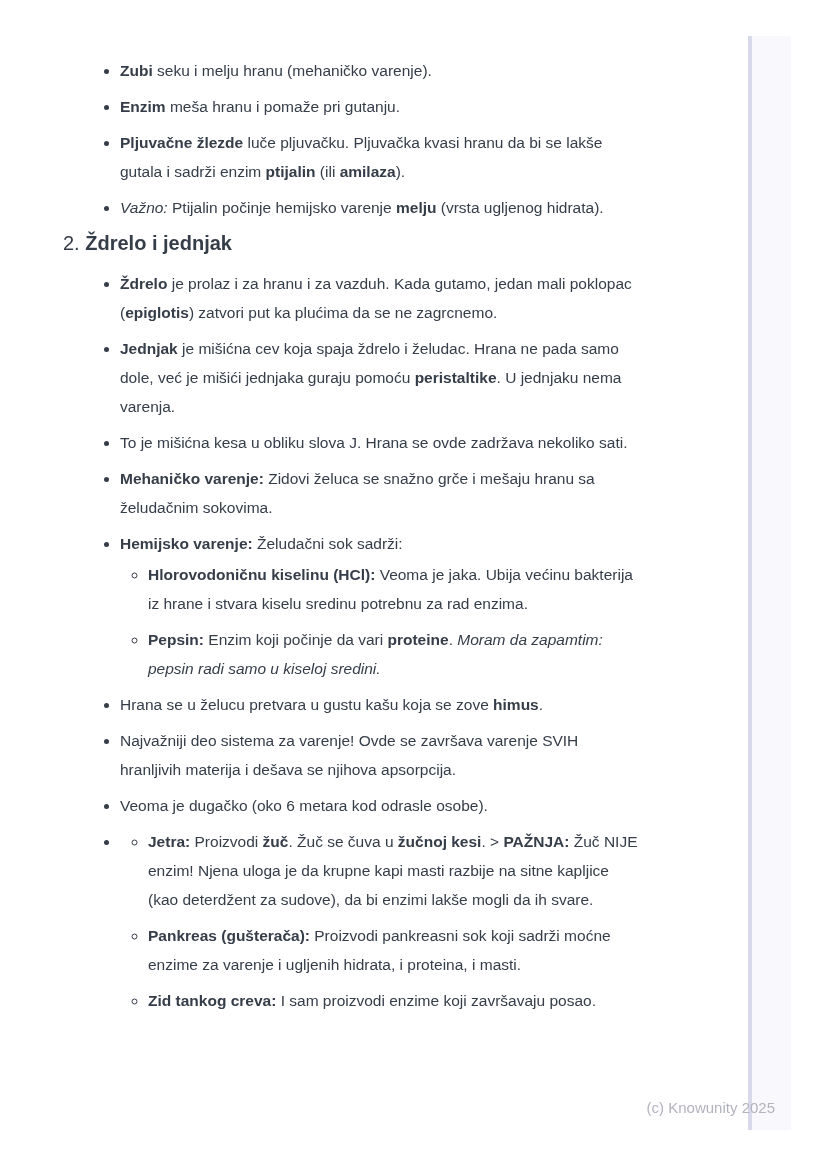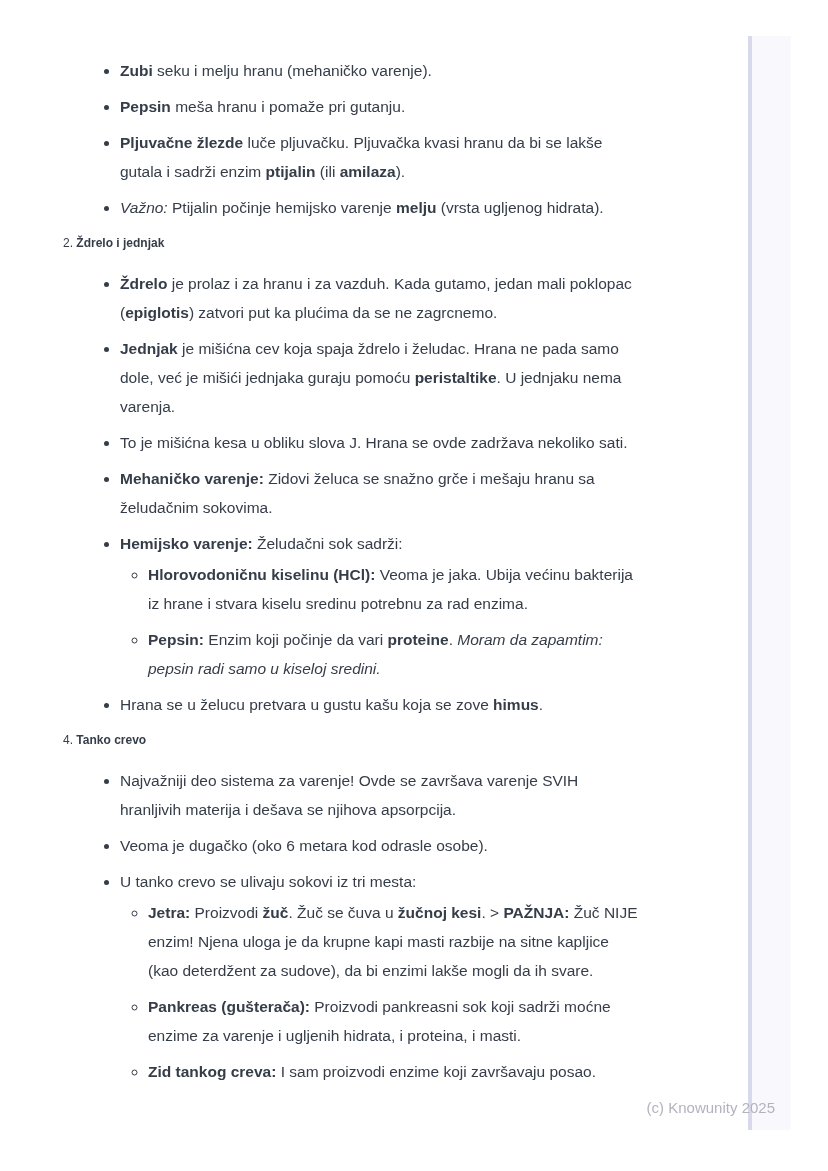--- a/index.html
+++ b/index.html
@@ -10,63 +10,62 @@
   }
   .doc {
     position:absolute; left:63px; top:24px; width:578px;
     font-size:15.5px; line-height:29px;margin-top:32px;
   }
   .doc ul { margin:0; }
   ul.l1 { list-style:disc; padding-left:57px; }
   ul.l2 { list-style:circle; padding-left:28px; margin-top:2px; }
   .doc li { margin-bottom:7px; }
   .doc li::marker { color:#353d49; }
-  .sec-head { font-size:12px; line-height:29px; margin:6px 0 11px 0; }
+  .sec-head { font-size:20px; line-height:29px; margin:6px 0 11px 0; }
   .sec-title { font-weight:700; }
   .doc strong { font-weight:700; }
   .doc em { }
   .scroll-strip {
     position:absolute; left:748px; top:36px; width:43px; height:1094px;
     background:#f8f8fd; border-left:4px solid #d9d9ec; box-sizing:border-box;
   }
   .watermark {
     position:absolute; top:1100px; right:53px; z-index:2;
     font-size:15px; line-height:15px; color:#b3b3bf;
   }
 </style>
 </head>
 <body>
 
 <div class="page">
   <main class="doc">
       <ul class="l1">
         <li><strong>Zubi</strong><span> seku i melju hranu (mehaničko varenje).</span></li>
-        <li><strong>Pepsin</strong><span> meša hranu i pomaže pri gutanju.</span></li>
+        <li><strong>Enzim</strong><span> meša hranu i pomaže pri gutanju.</span></li>
         <li><strong>Pljuvačne žlezde</strong><span> luče pljuvačku. Pljuvačka kvasi hranu da bi se lakše gutala i sadrži enzim </span><strong>ptijalin</strong><span> (ili </span><strong>amilaza</strong><span>).</span></li>
         <li><em>Važno:</em><span> Ptijalin počinje hemijsko varenje </span><strong>melju</strong><span> (vrsta ugljenog hidrata).</span></li>
       </ul>
       <div class="sec-head"><span class="sec-num">2. </span><strong class="sec-title">Ždrelo i jednjak</strong></div>
       <ul class="l1">
         <li><strong>Ždrelo</strong><span> je prolaz i za hranu i za vazduh. Kada gutamo, jedan mali poklopac (</span><strong>epiglotis</strong><span>) zatvori put ka plućima da se ne zagrcnemo.</span></li>
         <li><strong>Jednjak</strong><span> je mišićna cev koja spaja ždrelo i želudac. Hrana ne pada samo dole, već je mišići jednjaka guraju pomoću </span><strong>peristaltike</strong><span>. U jednjaku nema varenja.</span></li>
       </ul>
       <ul class="l1">
         <li><span>To je mišićna kesa u obliku slova J. Hrana se ovde zadržava nekoliko sati.</span></li>
         <li><strong>Mehaničko varenje:</strong><span> Zidovi želuca se snažno grče i mešaju hranu sa želudačnim sokovima.</span></li>
         <li><strong>Hemijsko varenje:</strong><span> Želudačni sok sadrži:</span><ul class="l2">
             <li><strong>Hlorovodoničnu kiselinu (HCl):</strong><span> Veoma je jaka. Ubija većinu bakterija iz hrane i stvara kiselu sredinu potrebnu za rad enzima.</span></li>
             <li><strong>Pepsin:</strong><span> Enzim koji počinje da vari </span><strong>proteine</strong><span>. </span><em>Moram da zapamtim: pepsin radi samo u kiseloj sredini.</em></li>
           </ul></li>
         <li><span>Hrana se u želucu pretvara u gustu kašu koja se zove </span><strong>himus</strong><span>.</span></li>
       </ul>
-      <div class="sec-head"><span class="sec-num">4. </span><strong class="sec-title">Tanko crevo</strong></div>
       <ul class="l1">
         <li><span>Najvažniji deo sistema za varenje! Ovde se završava varenje SVIH hranljivih materija i dešava se njihova apsorpcija.</span></li>
         <li><span>Veoma je dugačko (oko 6 metara kod odrasle osobe).</span></li>
-        <li><span>U tanko crevo se ulivaju sokovi iz tri mesta:</span><ul class="l2">
+        <li><ul class="l2">
             <li><strong>Jetra:</strong><span> Proizvodi </span><strong>žuč</strong><span>. Žuč se čuva u </span><strong>žučnoj kesi</strong><span>. &gt; </span><strong>PAŽNJA:</strong><span> Žuč NIJE enzim! Njena uloga je da krupne kapi masti razbije na sitne kapljice (kao deterdžent za sudove), da bi enzimi lakše mogli da ih svare.</span></li>
             <li><strong>Pankreas (gušterača):</strong><span> Proizvodi pankreasni sok koji sadrži moćne enzime za varenje i ugljenih hidrata, i proteina, i masti.</span></li>
             <li><strong>Zid tankog creva:</strong><span> I sam proizvodi enzime koji završavaju posao.</span></li>
           </ul></li>
       </ul>
     </main>
   <div class="scroll-strip"></div>
   <div class="watermark">(c) Knowunity 2025</div>
 </div>
 

